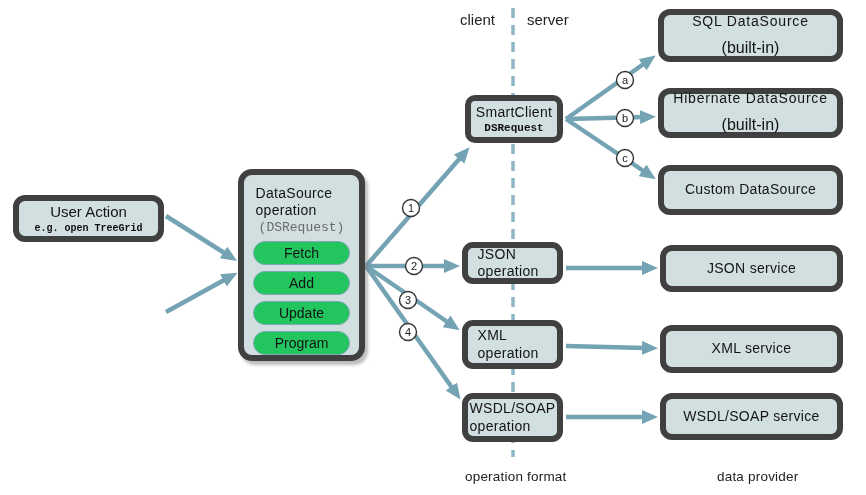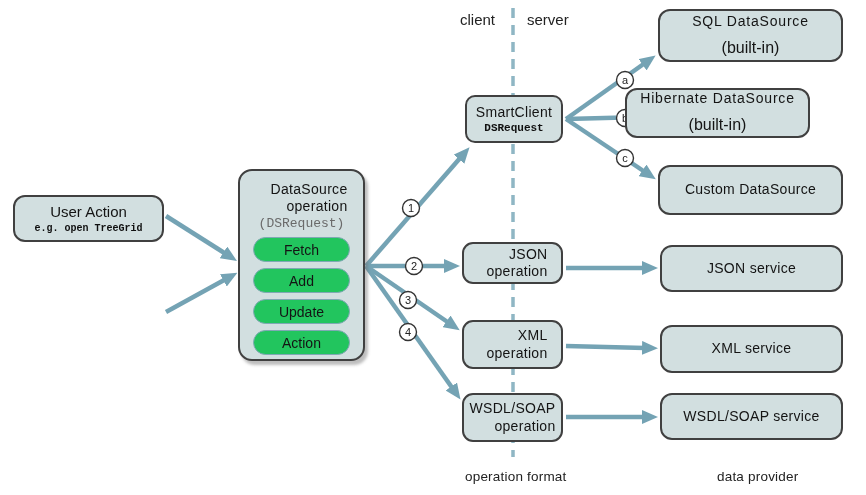--- a/index.html
+++ b/index.html
@@ -3,23 +3,23 @@
 <meta charset="utf-8">
 <style>
   html,body{margin:0;padding:0;background:#ffffff;}
   #stage{
     position:relative;width:866px;height:495px;background:#ffffff;overflow:hidden;
     font-family:"Liberation Sans",sans-serif;color:#1a1a1a;
   }
   #wires{position:absolute;left:0;top:0;z-index:1;}
   .box{
     position:absolute;z-index:2;box-sizing:border-box;
-    background:#d2dfe0;border:2px solid #404040;border-radius:12px;
+    background:#d2dfe0;border:6px solid #404040;border-radius:12px;
     display:flex;flex-direction:column;align-items:center;justify-content:center;
-    text-align:right;
+    text-align:left;
   }
   .box .title{font-size:14px;line-height:1.22;letter-spacing:.3px;color:#141414;}
   .box .title-lg{font-size:15px;line-height:1.2;color:#141414;}
   .box .subtitle{font-size:16px;line-height:1.3;color:#141414;margin-top:8px;}
   .mono{font-family:"Liberation Mono",monospace;}
   .mono-small{font-size:10px;font-weight:bold;color:#101010;margin-top:2px;white-space:nowrap;}
   .code-gray{font-size:13px;color:#6a6a6a;margin-top:1px;white-space:nowrap;}
   .code-bold{font-size:11px;font-weight:bold;color:#101010;margin-top:1px;}
   #datasource-op{box-shadow:3px 4px 3px rgba(110,110,110,.45);border-radius:14px;padding-top:6px;}
   .pill{
@@ -91,21 +91,21 @@
     <div class="title-lg">User Action</div>
     <div class="mono mono-small">e.g. open TreeGrid</div>
   </div>
 
   <div class="box" id="datasource-op" style="left:238px;top:169px;width:127px;height:192px;justify-content:flex-start;padding-top:10px;">
     <div class="title" style="width:92px;">DataSource operation</div>
     <div class="mono code-gray">(DSRequest)</div>
     <div class="pill">Fetch</div>
     <div class="pill">Add</div>
     <div class="pill">Update</div>
-    <div class="pill">Action</div>
+    <div class="pill">Program</div>
   </div>
 
   <div class="box" style="left:465px;top:95px;width:98px;height:48px;border-radius:10px;">
     <div class="title">SmartClient</div>
     <div class="mono code-bold">DSRequest</div>
   </div>
 
   <div class="box" style="left:462px;top:242px;width:101px;height:42px;border-radius:11px;">
     <div class="title" style="width:70px;">JSON operation</div>
   </div>
@@ -113,21 +113,21 @@
     <div class="title" style="width:70px;">XML operation</div>
   </div>
   <div class="box" style="left:462px;top:393px;width:101px;height:49px;border-radius:11px;">
     <div class="title" style="width:86px;">WSDL/SOAP operation</div>
   </div>
 
   <div class="box" style="left:658px;top:9px;width:185px;height:53px;">
     <div class="title" style="letter-spacing:.8px;">SQL DataSource</div>
     <div class="subtitle">(built-in)</div>
   </div>
-  <div class="box" style="left:625px;top:88px;width:185px;height:50px;">
+  <div class="box" style="left:658px;top:88px;width:185px;height:50px;">
     <div class="title" style="letter-spacing:.8px;">Hibernate DataSource</div>
     <div class="subtitle">(built-in)</div>
   </div>
   <div class="box" style="left:658px;top:165px;width:185px;height:50px;">
     <div class="title">Custom DataSource</div>
   </div>
   <div class="box" style="left:660px;top:245px;width:183px;height:47px;">
     <div class="title">JSON service</div>
   </div>
   <div class="box" style="left:660px;top:325px;width:183px;height:48px;">

